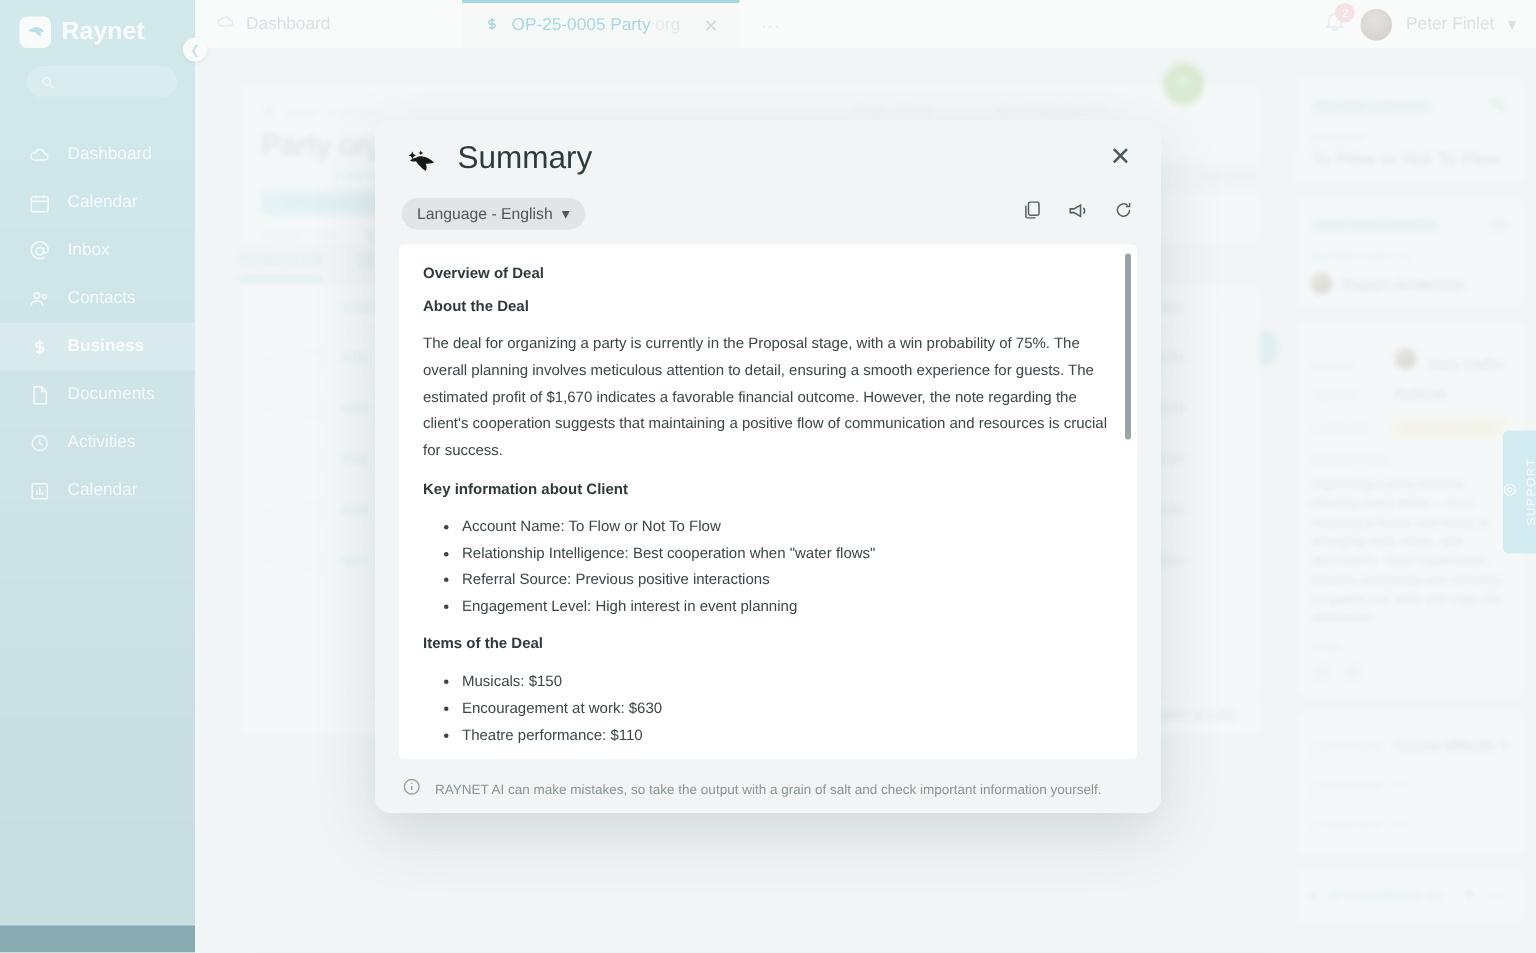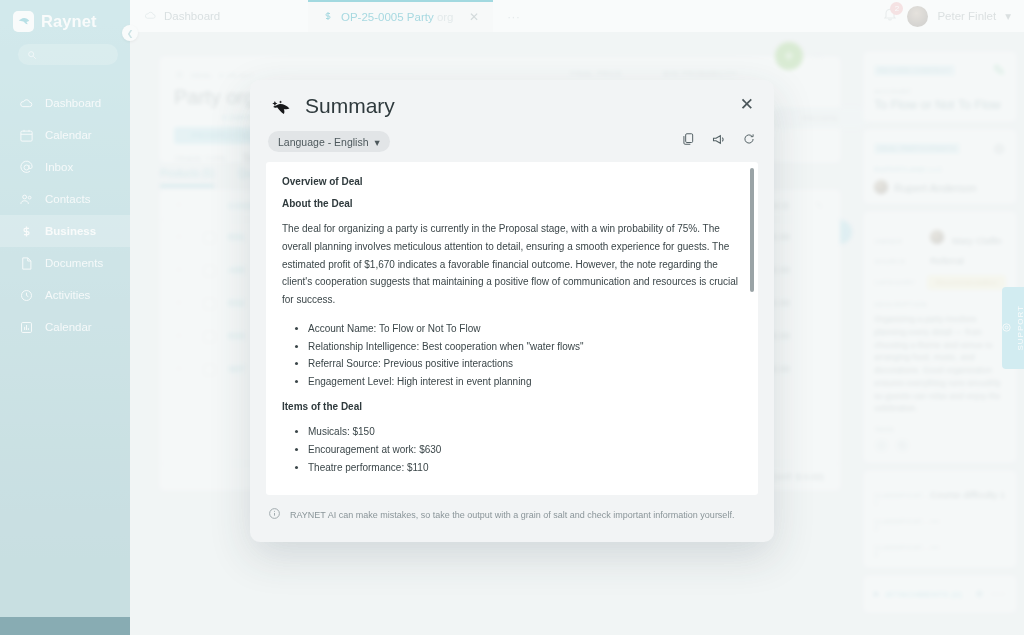--- a/index.html
+++ b/index.html
@@ -227,21 +227,21 @@
   .content p {
     font-size: 10px; line-height: 1.78; color: #3b4649; margin-bottom: 11px;
   }
   .content ul { margin: 0 0 11px 26px; }
   .content li { font-size: 10px; line-height: 1.76; color: #3b4649; }
   .scrollbar {
     position: absolute; right: 4px; top: 6px; width: 4px; height: 124px;
     background: #9aa3a6; border-radius: 2px;
   }
   .disclaimer {
-    display: flex; align-items: center; gap: 9px; padding: 12px 18px 20px;
+    display: flex; align-items: center; gap: 9px; padding: 12px 18px 9px;
     font-size: 9px; color: #8a9599;
   }
 </style>
 </head>
 <body>
 
 <div id="app">
 
   <div class="sidebar">
     <div class="brand">
@@ -592,20 +592,21 @@
               <path d="M19 4v4h-4"></path>
             </svg>
         </span>
       </div>
     </div>
 
     <div class="content">
       <h4 class="it">Overview of Deal</h4>
       <h4>About the Deal</h4>
       <p>The deal for organizing a party is currently in the Proposal stage, with a win probability of 75%. The overall planning involves meticulous attention to detail, ensuring a smooth experience for guests. The estimated profit of $1,670 indicates a favorable financial outcome. However, the note regarding the client's cooperation suggests that maintaining a positive flow of communication and resources is crucial for success.</p>
+      <h4>Key information about Client</h4>
       <ul>
         <li>Account Name: To Flow or Not To Flow</li>
         <li>Relationship Intelligence: Best cooperation when "water flows"</li>
         <li>Referral Source: Previous positive interactions</li>
         <li>Engagement Level: High interest in event planning</li>
       </ul>
       <h4>Items of the Deal</h4>
       <ul>
         <li>Musicals: $150</li>
         <li>Encouragement at work: $630</li>

